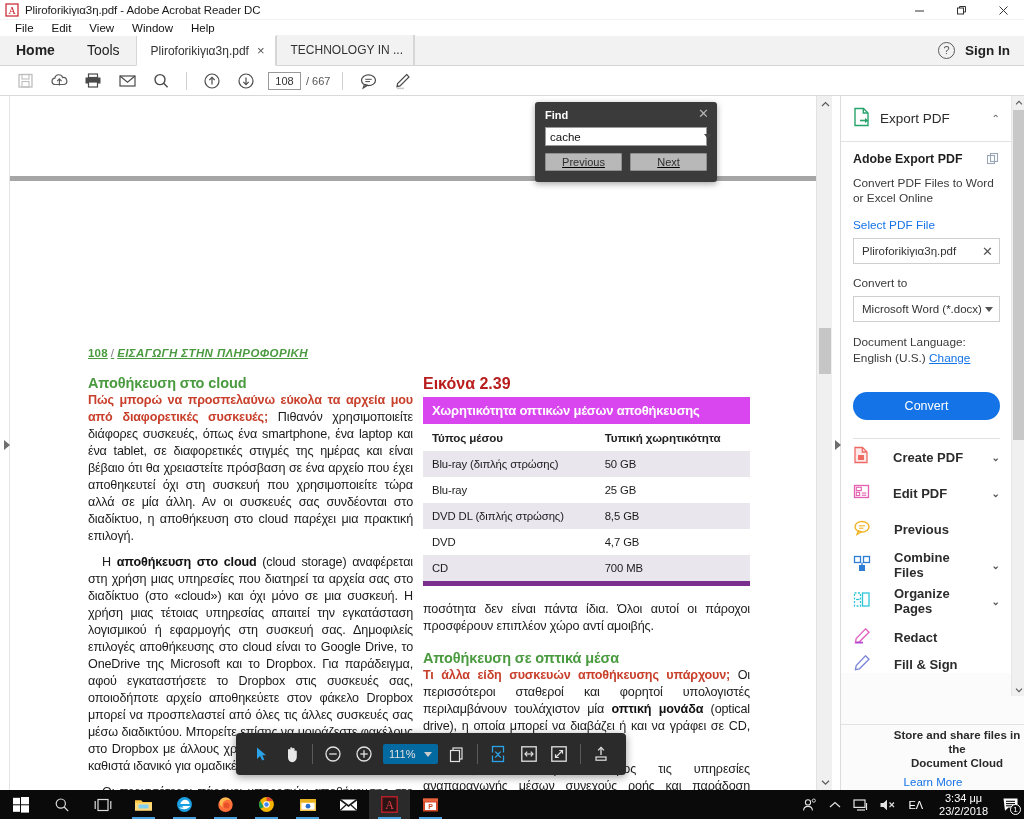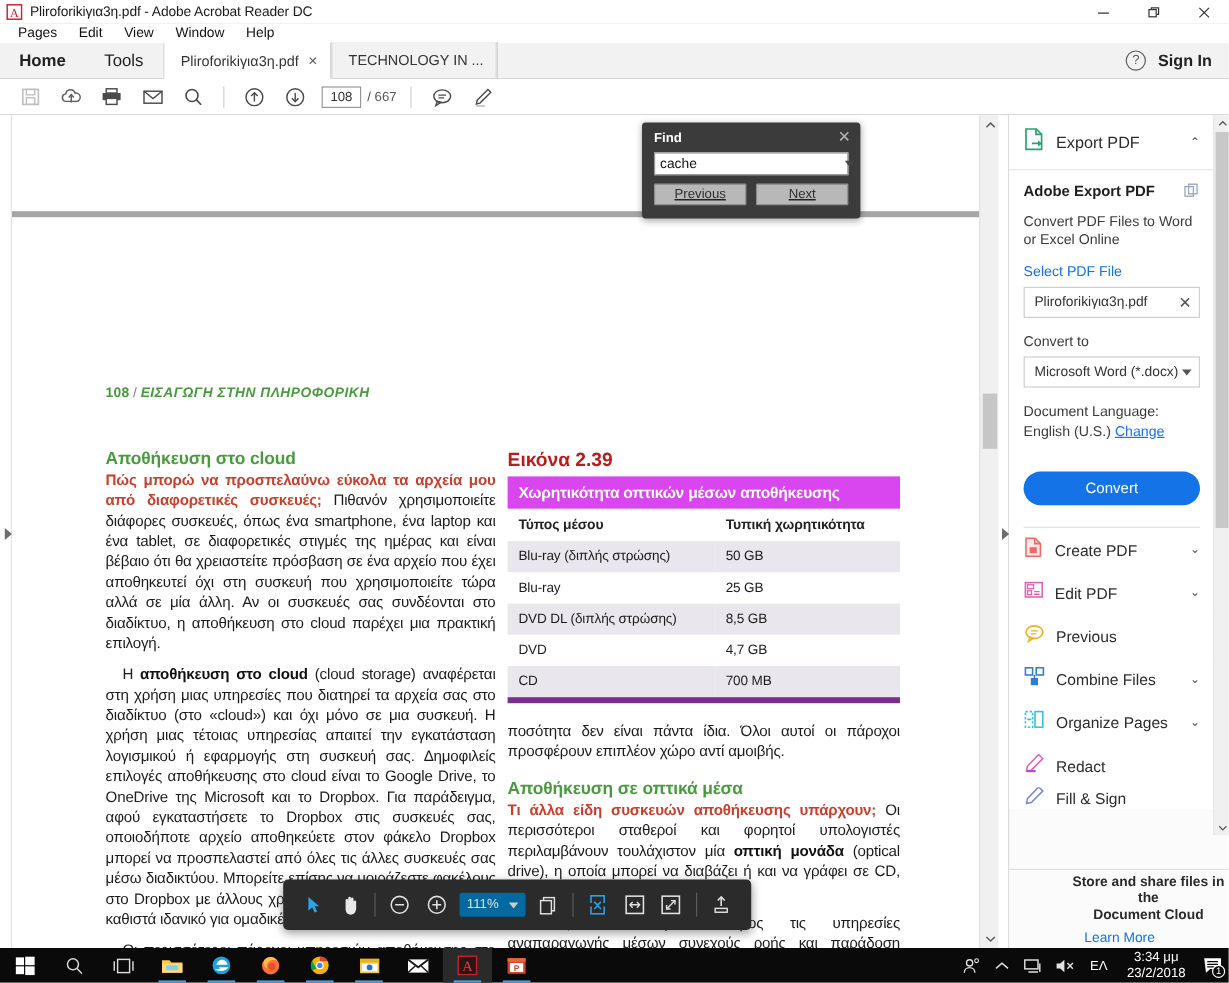--- a/index.html
+++ b/index.html
@@ -99,22 +99,22 @@
     background: #a6a6a6;
   }
   .page-top-blank {
     position: absolute; left: 10px; top: 0; width: 810px; height: 80px; background: #fff;
   }
   .pdfpage {
     position: absolute; left: 10px; top: 89px; width: 810px; height: 605px;
     background: #ffffff; overflow: hidden;
   }
   .pg-header {
-    position: absolute; left: 78px; top: 137px; font-size: 11.5px;
-    color: #4a9a3f; font-weight: 600; letter-spacing: .2px;
+    position: absolute; left: 78px; top: 162px; font-size: 11.5px;
+    color: #4a9a3f; font-weight: 600; letter-spacing: .2px; text-decoration: underline;
   }
   .pg-header .slash { color: #7d7d7d; font-weight: 400; margin: 0 3px; }
   .pg-header .crumbtitle {
     color: #4a9a3f; font-style: italic; font-weight: 600; letter-spacing: .4px;
   }
 
   .col-left {
     position: absolute; left: 78px; top: 190px; width: 325px;
   }
   .col-right {
@@ -270,22 +270,23 @@
   .rp-sublabel { font-size: 11.8px; color: #3a3a3a; margin-top: 12px; }
   .rp-lang { font-size: 11.8px; color: #3a3a3a; margin-top: 12px; line-height: 16px; }
   .rp-lang a { color: #1473e6; }
   .convert-btn {
     margin: 26px 0 0 0; height: 28px; border-radius: 14px; background: #1473e6;
     color: #fff; font-size: 12.5px; display: flex; align-items: center;
     justify-content: center; font-weight: 400;
   }
   .rp-divider { height: 1px; background: #e2e2e2; margin-top: 18px; }
   .tool-row {
-    height: 36px; display: flex; align-items: center; gap: 9px; padding: 0 12px;
+    height: 36px; display: flex; align-items: center; gap: 23px; padding: 0 12px;
     background: #fff;
+    font-weight: bold;
   }
   .tool-row .tlabel { font-size: 13px; color: #2c2c2c; flex: 1 1 auto; }
   .chev { color: #555; font-size: 10px; }
   .rp-footer {
     position: absolute; left: 0; bottom: 0; width: 184px; height: 66px;
     background: #fbfbfb; border-top: 1px solid #e2e2e2;
     display: flex; flex-direction: column; align-items: center; justify-content: center; gap: 6px;
   }
   .rp-footer .f1 { font-size: 11.5px; font-weight: 700; color: #2a2a2a; text-align: center; line-height: 14px; margin-left: 48px; }
   .rp-footer .f2 { font-size: 11.5px; color: #1473e6; }
@@ -353,21 +354,21 @@
       <div class="win-btn close">
         <svg width="11" height="11" viewBox="0 0 11 11">
           <line x1="1.5" y1="1.5" x2="9.5" y2="9.5" stroke="#333" stroke-width="1"></line>
           <line x1="9.5" y1="1.5" x2="1.5" y2="9.5" stroke="#333" stroke-width="1"></line>
         </svg>
       </div>
     </div>
   </div>
 
   <div class="menubar">
-    <span class="menu-item">Pages</span>
+    <span class="menu-item">File</span>
     <span class="menu-item">Edit</span>
     <span class="menu-item">View</span>
     <span class="menu-item">Window</span>
     <span class="menu-item">Help</span>
   </div>
 
   <div class="tabbar">
     <span class="navbtn">Home</span>
     <span class="navbtn tools">Tools</span>
     <div class="doc-tab active">

